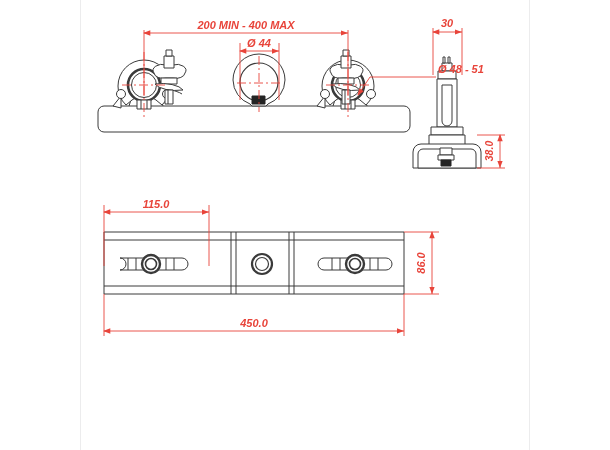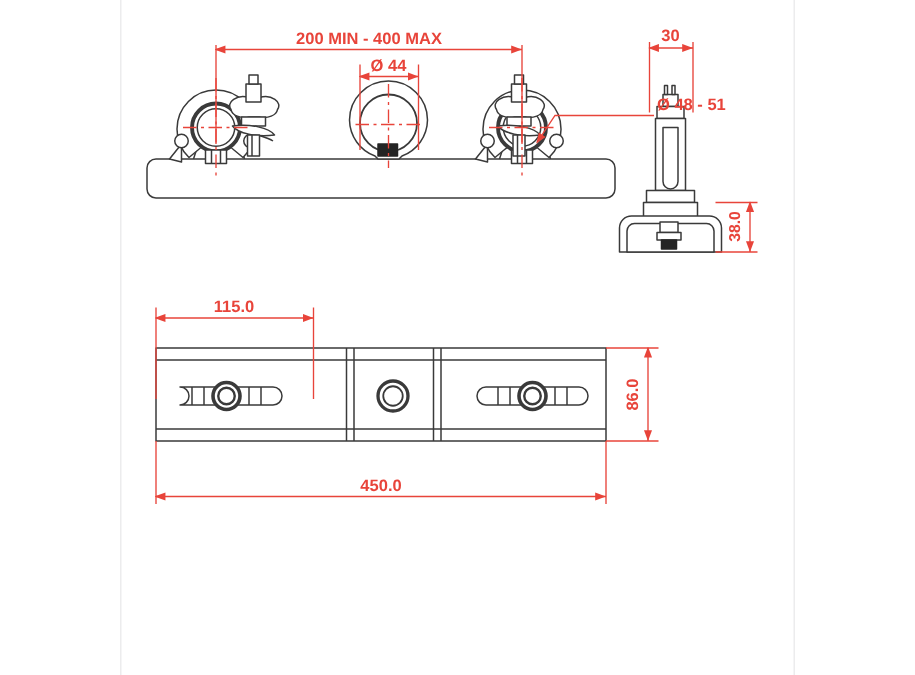--- a/index.html
+++ b/index.html
@@ -1,18 +1,18 @@
 <!DOCTYPE html>
 <html><head>
 <meta charset="utf-8">
 <style>
   html,body{margin:0;padding:0;background:#ffffff;}
   body{width:610px;height:450px;overflow:hidden;
        font-family:"Liberation Sans",sans-serif;}
-  #stage{position:relative;width:610px;height:450px;background:#fff;}
+  #stage{position:relative;width:610px;height:450px;background:#fff;font-style:italic;}
   #sheet{position:absolute;left:80px;top:0;width:450px;height:450px;
          border-left:1px solid #ececed;border-right:1px solid #ececed;
          box-sizing:border-box;}
   svg{position:absolute;left:0;top:0;}
   .dimtxt{fill:#e8443a;font-family:"Liberation Sans",sans-serif;
           font-size:11px;font-weight:bold;}
   .dimtxt.sm{font-size:10.5px;}
 </style>
 </head>
 <body>

